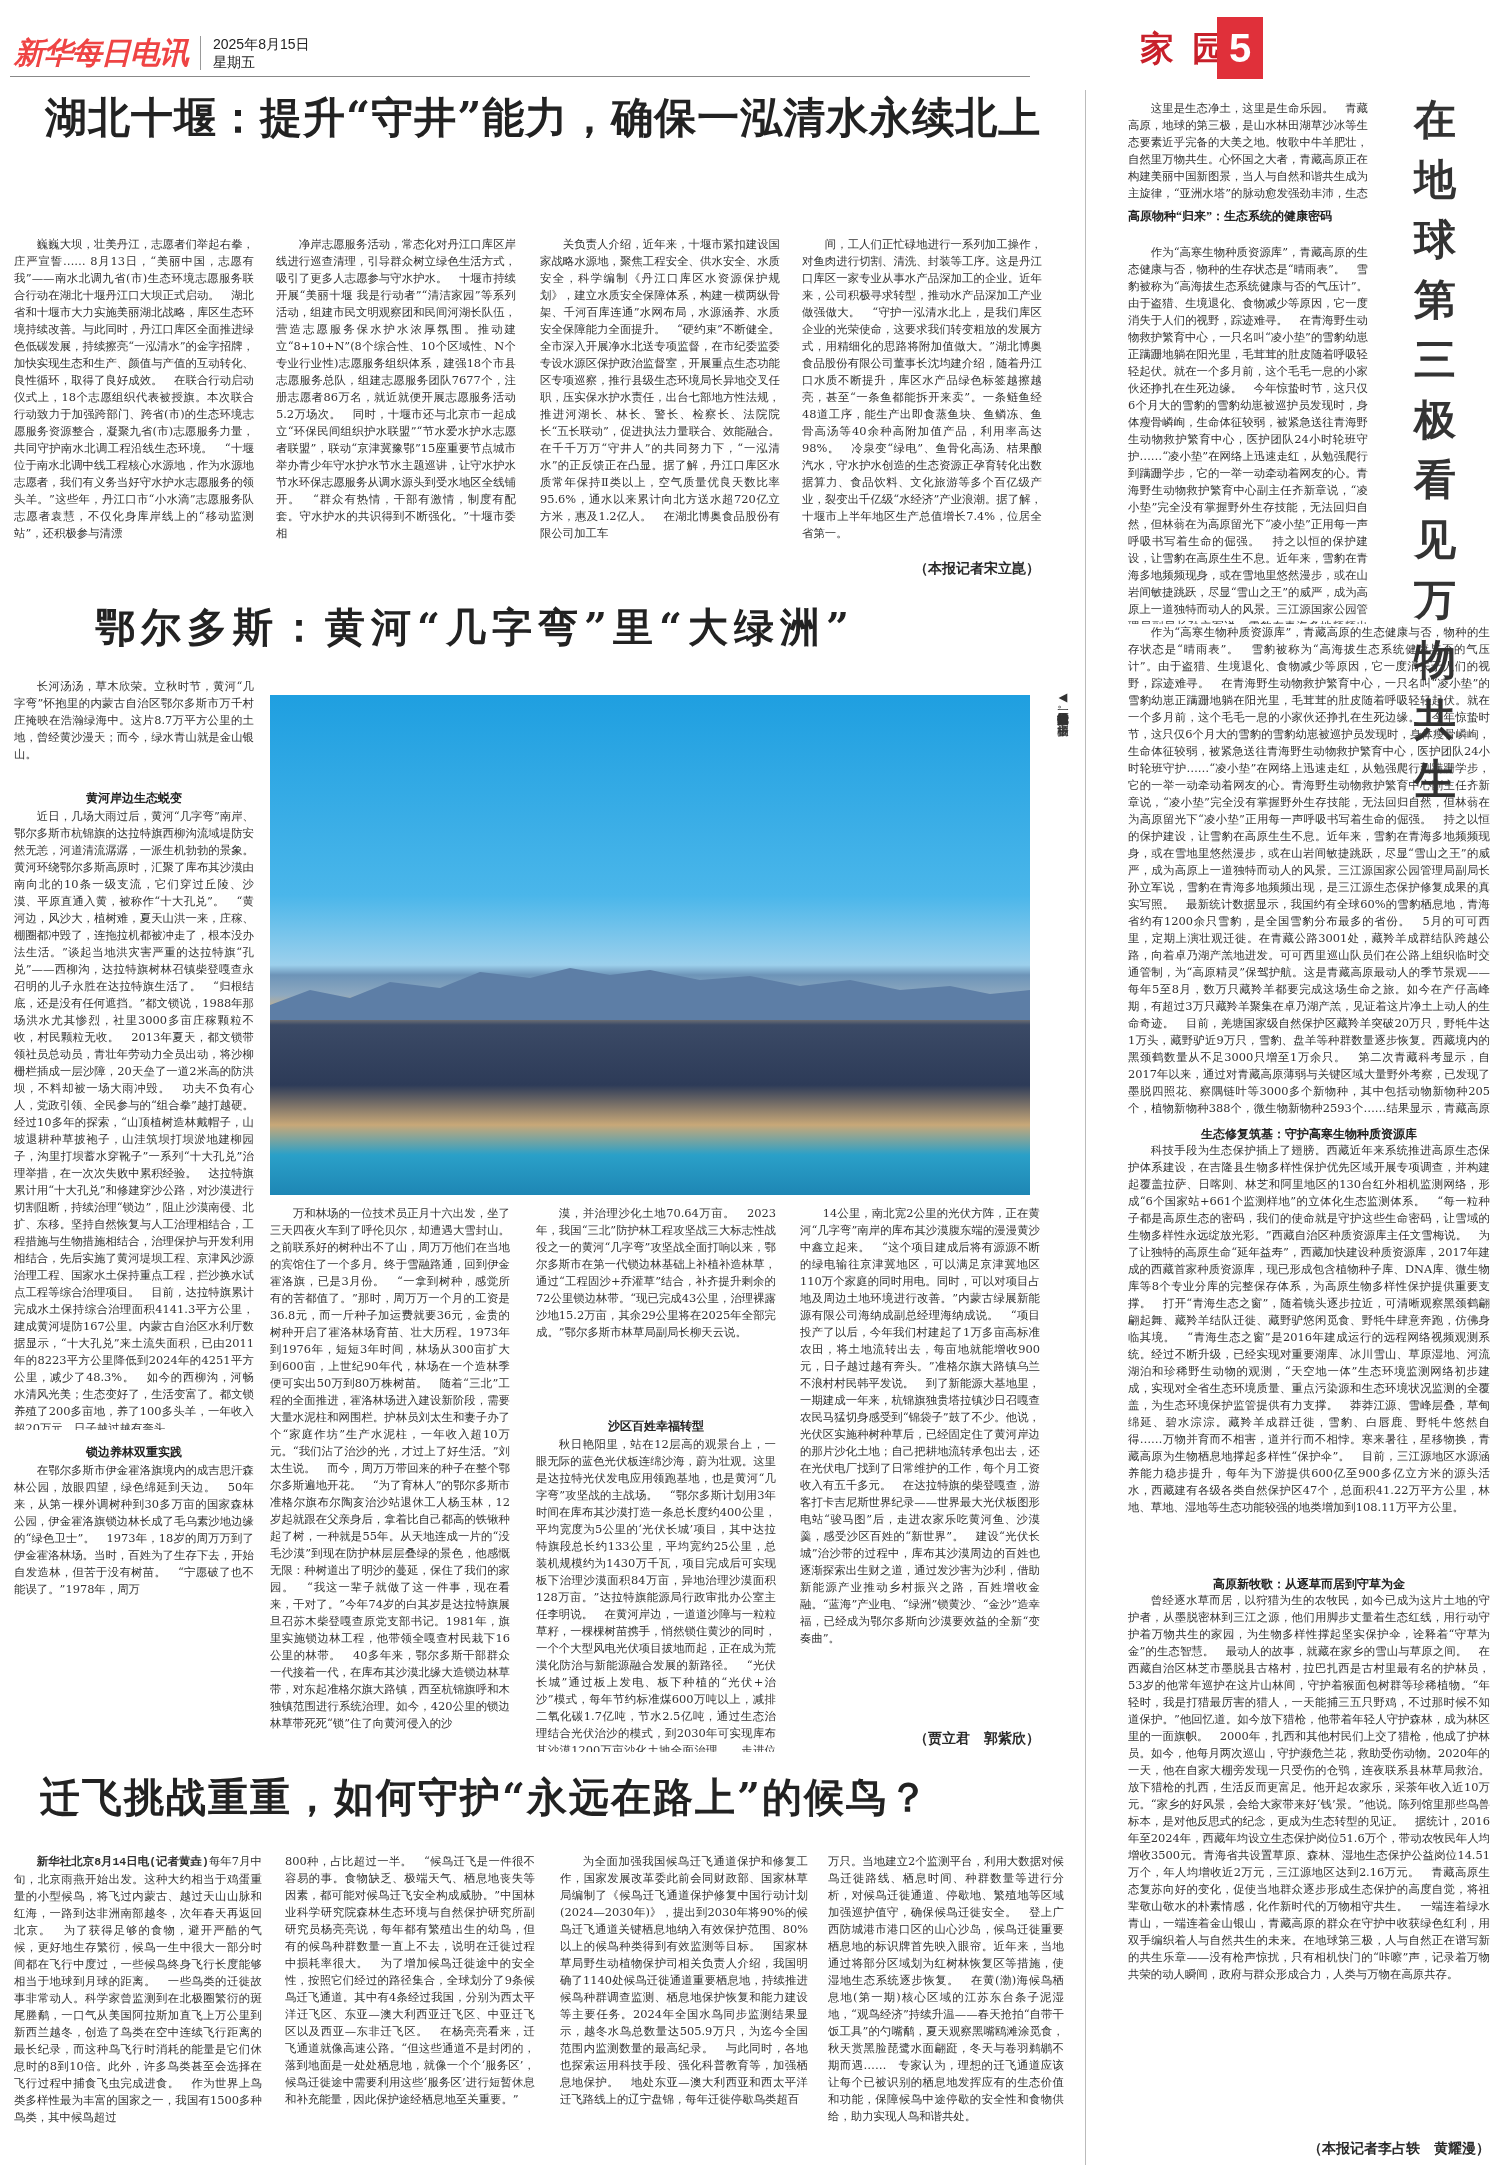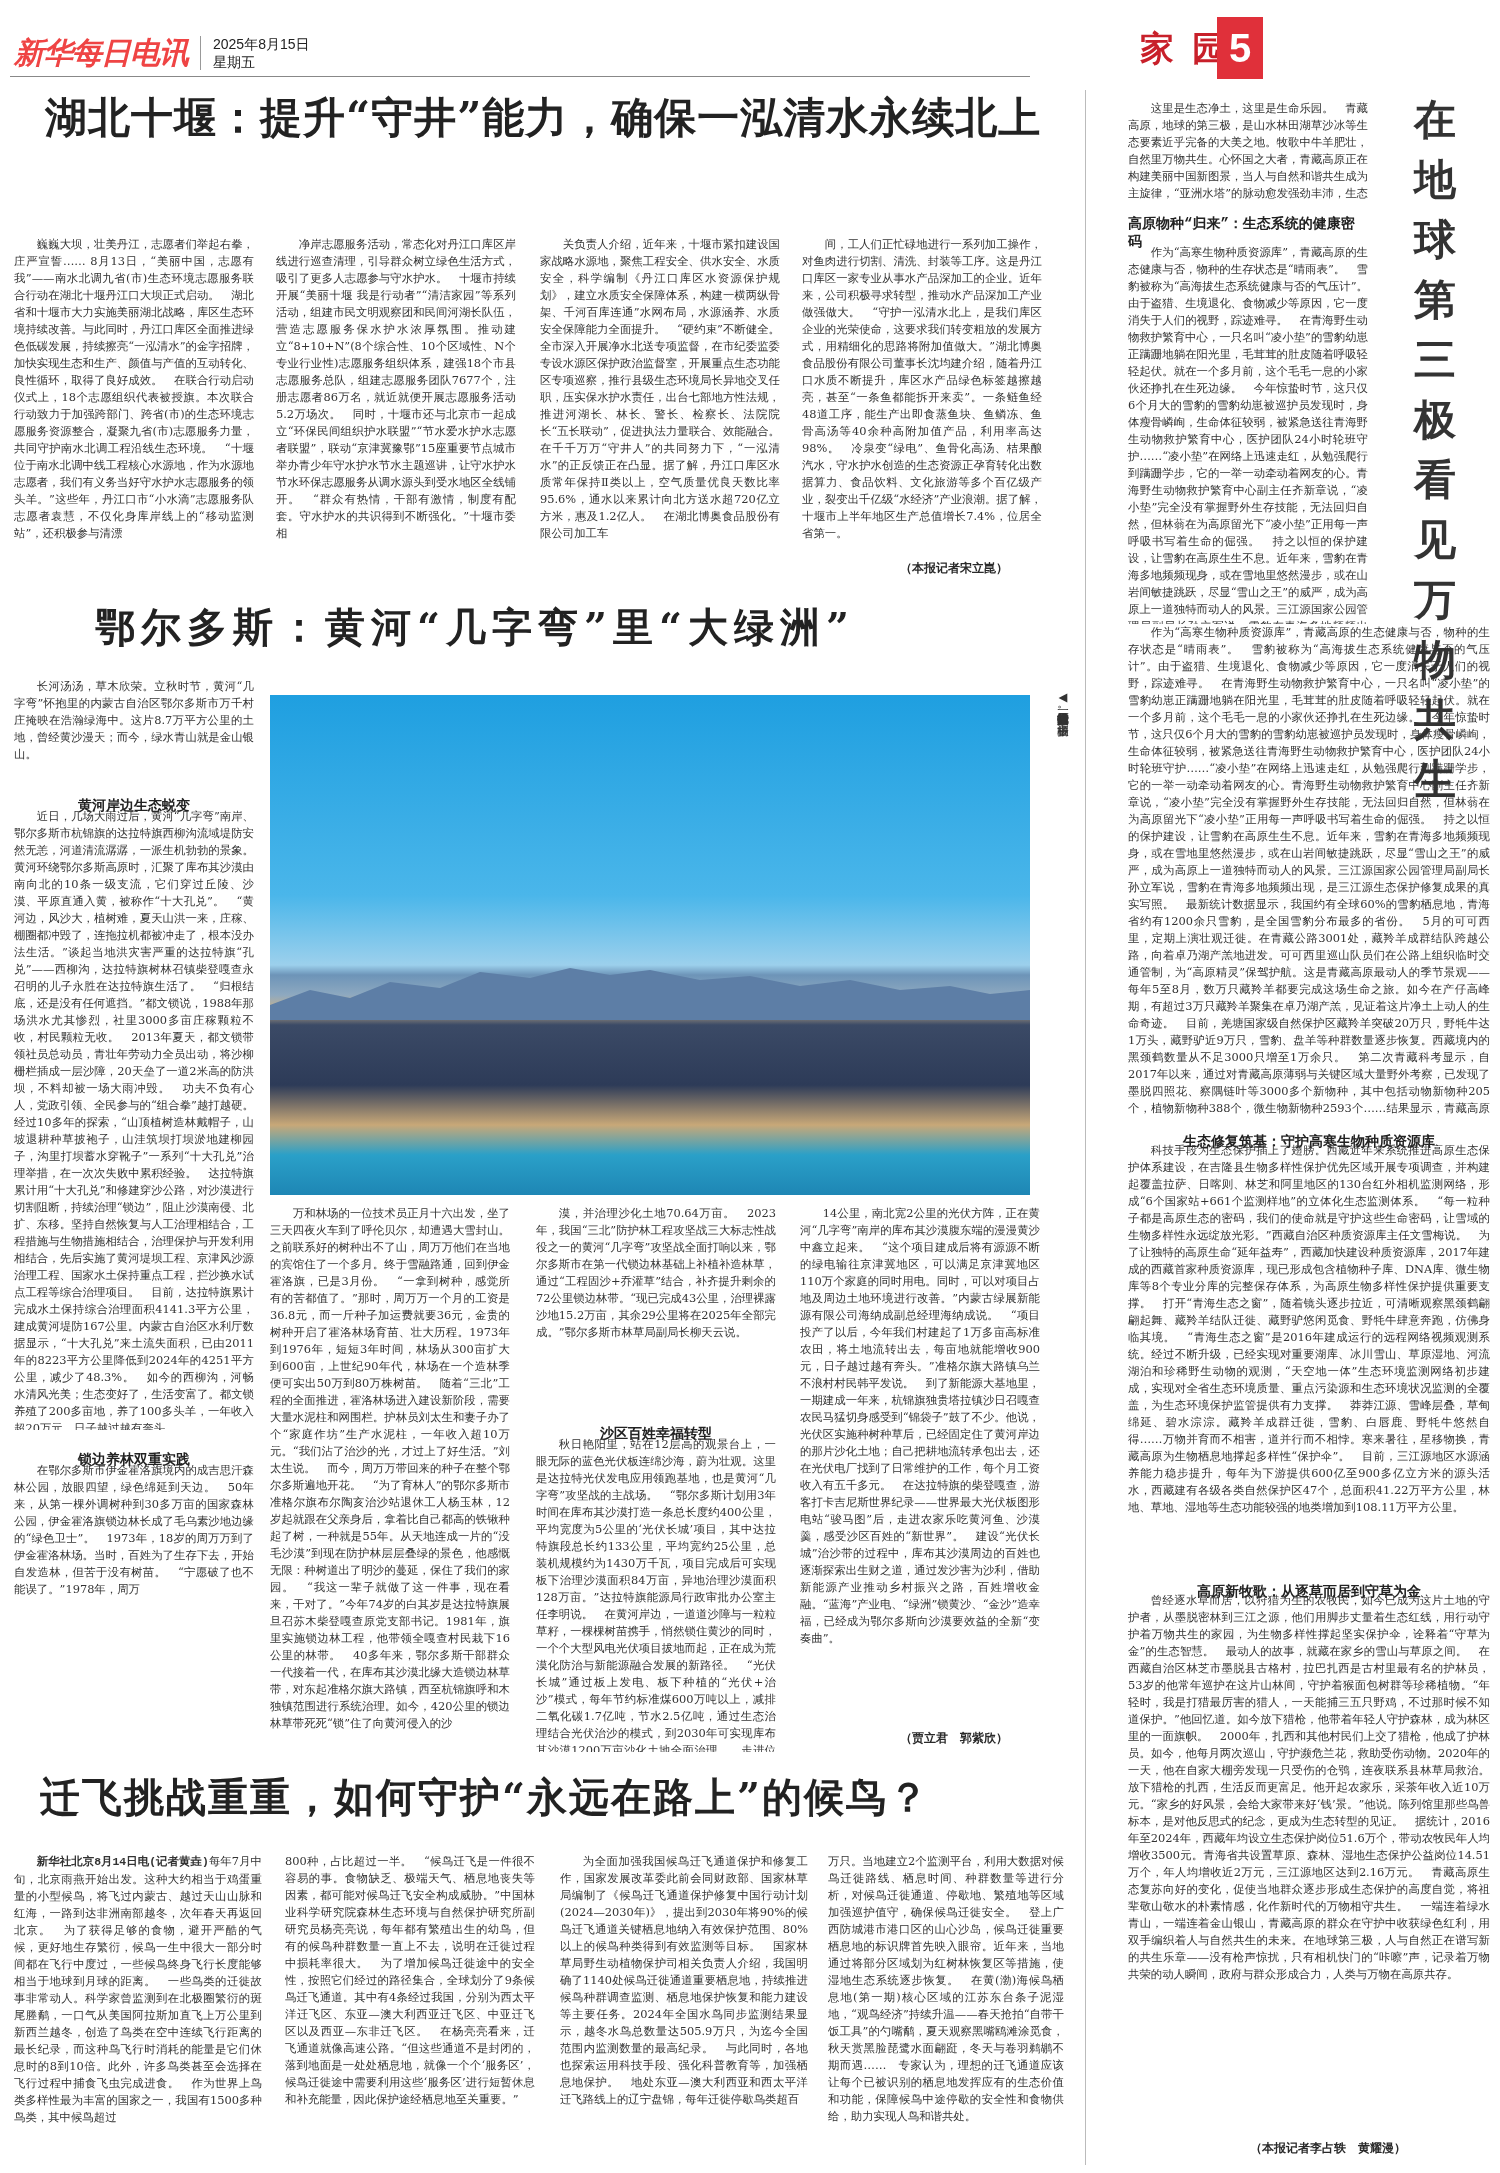--- a/index.html
+++ b/index.html
@@ -8,22 +8,22 @@
 .abs{position:absolute}
 .masthead{left:14px;top:30px;height:46px;display:flex;align-items:center}
 .logo{font-family:"DejaVu Serif",serif;color:#ef4444;font-size:30px;font-weight:bold;letter-spacing:-1px;font-style:italic}
 .mast-sep{width:1px;height:34px;background:#999;margin:0 12px}
 .mast-date{font-family:"Liberation Sans",sans-serif;font-size:14px;line-height:18px;color:#222}
 .mast-rule{left:10px;top:76px;width:1020px;height:1px;background:#888}
 .section-name{left:1140px;top:26px;font-size:34px;color:#c8202a;font-weight:bold;letter-spacing:18px}
 .page-no{left:1217px;top:17px;width:46px;height:62px;background:#e0303a;color:#fff;font-family:"Liberation Sans",sans-serif;font-weight:bold;font-size:40px;text-align:center;line-height:62px}
 .h1{font-weight:bold;color:#222;white-space:nowrap}
 .body-col{font-size:11.4px;line-height:17px;text-align:justify;color:#333;overflow:hidden;text-indent:2em}
-.subhead{font-family:Liberation Mono, monospace;font-weight:bold;font-size:14px;color:#222;text-align:center;margin:15px 0 6px;text-indent:0}
-.byline{font-family:Liberation Serif, serif;font-weight:bold;font-size:12px}
+.subhead{font-family:Liberation Serif, serif;font-weight:bold;font-size:12px;color:#222;text-align:center;margin:8px 0 6px;text-indent:0}
+.byline{text-align:right;font-family:Liberation Serif, serif;font-weight:bold;font-size:14px}
 .vtitle{left:1400px;top:90px;width:70px;font-size:42px;font-weight:bold;line-height:60px;color:#333;text-align:center}
 .photo{left:270px;top:695px;width:760px;height:500px;overflow:hidden;background:linear-gradient(#1f9fe0 0%,#4ab6ea 40%,#9cd0ec 54%,#6d94b8 56%,#8ea9c0 60%,#c8b28c 63%,#3b4a66 66%,#2d3b58 78%,#c8a878 86%,#2aa0c8 92%,#1e86b4 100%)}
 .mountains{left:0;top:265px;width:760px;height:60px}
 .caption{left:1032px;top:690px;width:40px;height:480px;writing-mode:vertical-rl;font-size:11.5px;line-height:18px;color:#333}
 .divider-v{width:1px;background:#bbb}
 </style>
 </head>
 <body>
 
 <div class="abs masthead">

